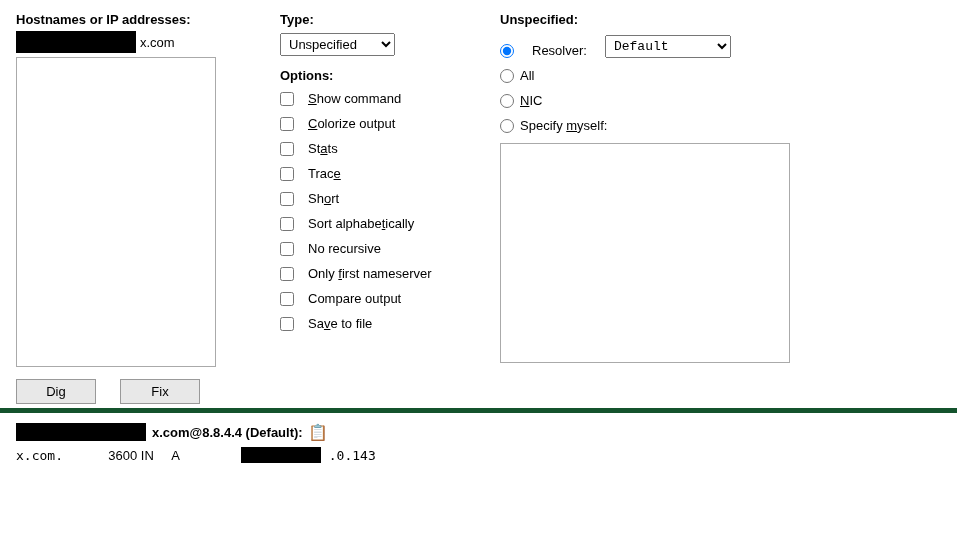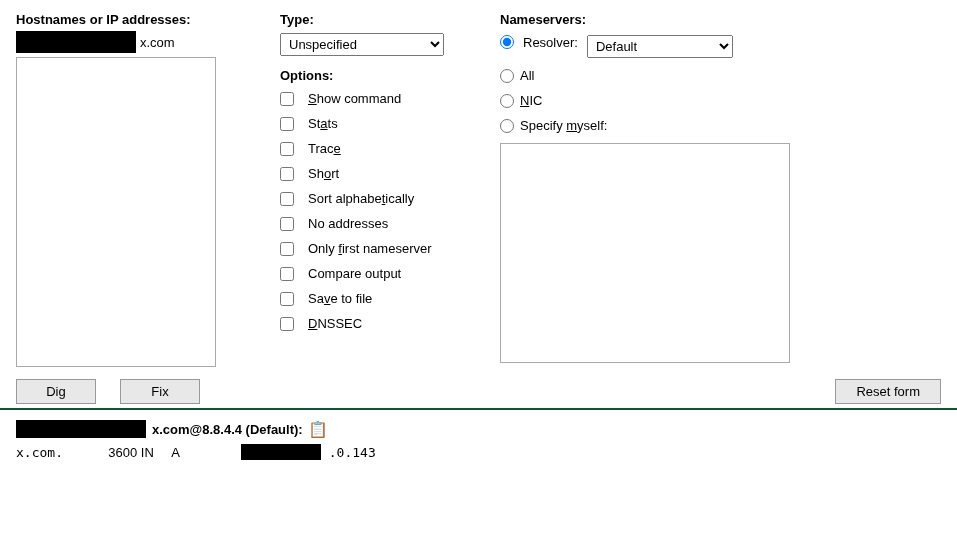--- a/index.html
+++ b/index.html
@@ -59,21 +59,21 @@
       flex-direction: column;
       gap: 6px;
       min-width: 200px;
       margin-left: 44px;
     }
     .type-label {
       font-weight: bold;
       font-size: 13px;
     }
     .type-select {
-      width: 164px;
+      width: 115px;
       font-size: 13px;
       padding: 2px 4px;
     }
     .options-label {
       font-weight: bold;
       font-size: 13px;
       margin-top: 6px;
     }
     .checkbox-item {
       display: flex;
@@ -112,27 +112,28 @@
     }
     .radio-item input[type="radio"] {
       width: 14px;
       height: 14px;
     }
     .radio-item label {
       font-size: 13px;
     }
     .resolver-row {
       display: flex;
-      align-items: flex-start;
-      gap: 9px;
+      align-items: flex-end;
+      gap: 18px;
     }
     .resolver-select {
       font-size: 13px;
       padding: 2px 4px;
-      width: 146px;
+      width: 126px;
+      font-family: Liberation Mono, monospace;
     }
     .specify-textarea {
       width: 290px;
       height: 220px;
       border: 1px solid #aaa;
       resize: none;
       font-size: 12px;
       margin-top: 2px;
     }
 
@@ -225,20 +226,24 @@
       <option>ANY</option>
     </select>
 
     <span class="options-label">Options:</span>
 
     <div class="checkbox-item">
       <input type="checkbox" id="show_command" style="">
       <label for="show_command"><span class="ul">S</span>how command</label>
     </div>
 
+    <div class="checkbox-item">
+      <input type="checkbox" id="colorize_output" style="">
+      <label for="colorize_output"><span class="ul">C</span>olorize output</label>
+    </div>
 
     <div class="checkbox-item">
       <input type="checkbox" id="stats" style="">
       <label for="stats">St<span class="ul">a</span>ts</label>
     </div>
 
     <div class="checkbox-item">
       <input type="checkbox" id="trace" style="">
       <label for="trace">Trac<span class="ul">e</span></label>
     </div>
@@ -248,47 +253,43 @@
       <label for="short">Sh<span class="ul">o</span>rt</label>
     </div>
 
     <div class="checkbox-item">
       <input type="checkbox" id="sort_alpha" style="">
       <label for="sort_alpha">Sort alphabe<span class="ul">t</span>ically</label>
     </div>
 
     <div class="checkbox-item">
       <input type="checkbox" id="no_recursive" style="">
-      <label for="no_recursive">No addresses</label>
+      <label for="no_recursive">No recursive</label>
     </div>
 
     <div class="checkbox-item">
       <input type="checkbox" id="only_first" style="">
       <label for="only_first">Only <span class="ul">f</span>irst nameserver</label>
     </div>
 
     <div class="checkbox-item">
       <input type="checkbox" id="compare_output" style="">
       <label for="compare_output">Compare output</label>
     </div>
 
     <div class="checkbox-item">
       <input type="checkbox" id="save_to_file" style="">
       <label for="save_to_file">Sa<span class="ul">v</span>e to file</label>
     </div>
 
 
-    <div class="checkbox-item">
-      <input type="checkbox" id="dnssec" style="">
-      <label for="dnssec"><span class="ul">D</span>NSSEC</label>
-    </div>
   </div>
 
   <div class="col-nameservers">
-    <span class="ns-label">Nameservers:</span>
+    <span class="ns-label">Unspecified:</span>
 
     <div class="radio-item resolver-row">
       <input type="radio" name="nameserver" id="ns_resolver" checked="" style="">
       <label for="ns_resolver">Resolver:</label>
       <select class="resolver-select">
         <option>Default</option>
         <option>Google (8.8.8.8)</option>
         <option>Cloudflare (1.1.1.1)</option>
         <option>OpenDNS</option>
       </select>
@@ -310,24 +311,23 @@
       <label for="ns_specify">Specify <span class="ul">m</span>yself:</label>
     </div>
 
     <textarea class="specify-textarea" style=""></textarea>
   </div>
 </div>
 
 <div class="buttons-row">
   <button class="btn">Dig</button>
   <button class="btn">Fix</button>
-  <button class="btn btn-reset" style="margin-left: auto;">Reset form</button>
 </div>
 
-<div class="results-area" style="border-top: 2px solid #14532d; padding-top: 10px;">
+<div class="results-area" style="border-top: 5px solid #14532d; padding-top: 10px;">
   <div class="results-title">
     <span class="hostname-redacted" style="width:130px; height:18px;"></span>
     <span class="results-title-suffix">x.com@8.8.4.4 (Default):</span>
     <span class="copy-icon" title="Copy">📋</span>
   </div>
   <div class="results-line">
     <span style="font-family:monospace; font-size:13px;">x.com.</span>
     <span style="font-family:monospace; font-size:13px; white-space:pre;">&nbsp;&nbsp;&nbsp;&nbsp;</span>
     <span style="font-family:Liberation Sans, sans-serif; font-size:13px; white-space:pre;">3600 IN     A</span>
     <span style="font-family:monospace; font-size:13px; white-space:pre;">&nbsp;&nbsp;&nbsp;&nbsp;&nbsp;&nbsp;</span>

